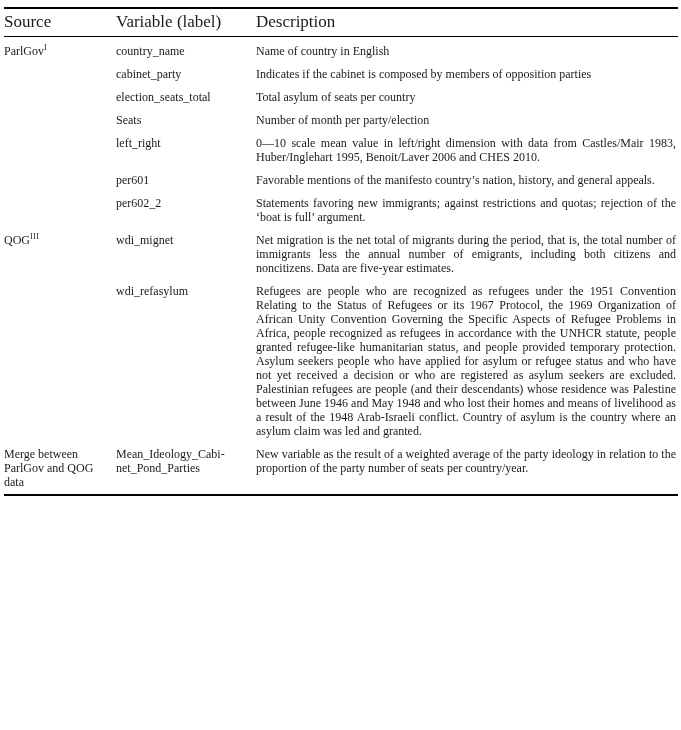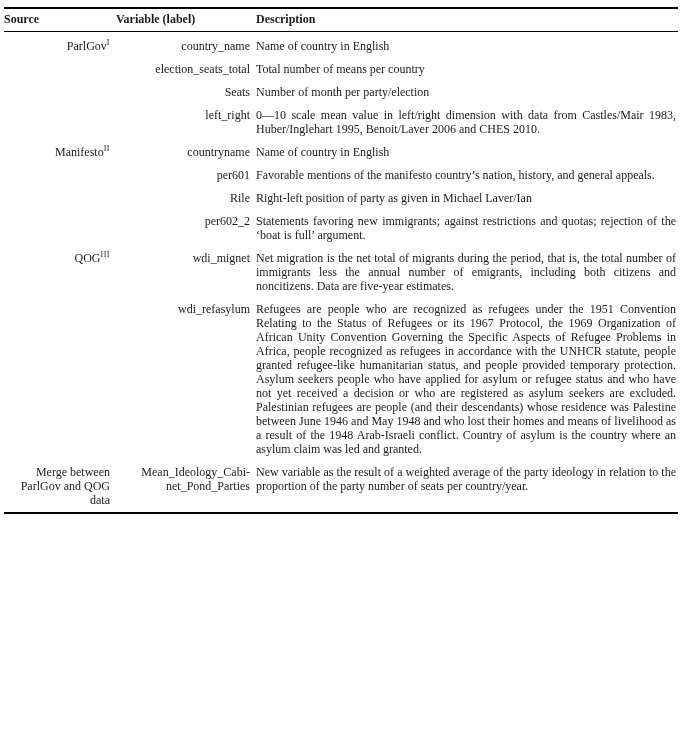--- a/index.html
+++ b/index.html
@@ -16,31 +16,30 @@
     width: 100%;
     border-collapse: collapse;
     table-layout: fixed;
     border-top: 2px solid #000;
     border-bottom: 2px solid #000;
   }
   col.c-source   { width: 112px; }
   col.c-variable { width: 140px; }
   thead th {
     text-align: left;
-    font-weight: bold;
+    font-weight: normal;
     padding: 3px 6px 4px 0;
     border-bottom: 1.3px solid #000;
     vertical-align: top;
-    font-size: 12px;
+    font-size: 17px;
   }
   tbody td {
     vertical-align: top;
     padding: 4px 6px 5px 0;
     line-height: 14px;
-    text-align: right;
   }
   tbody tr:first-child td { padding-top: 7px; }
   td.desc { text-align: justify; padding-right: 2px; margin-top: 40px; }
   td.var  { word-wrap: break-word; }
   sup.src-sup {
     font-size: 8px;
     line-height: 0;
     vertical-align: super;
     letter-spacing: 0.5px;
   }
@@ -63,47 +62,42 @@
       </tr>
     </thead>
     <tbody id="table-body">
         <tr>
           <td><span>ParlGov</span><sup class="src-sup">I</sup></td>
           <td class="var">country_name</td>
           <td class="desc">Name of country in English</td>
         </tr>
         <tr>
           <td><span></span></td>
+          <td class="var">cabinet_party</td>
+          <td class="desc">Indicates if the cabinet is composed by members of opposition parties</td>
+        </tr>
+        <tr>
+          <td><span></span></td>
           <td class="var">election_seats_total</td>
-          <td class="desc">Total number of means per country</td>
+          <td class="desc">Total asylum of seats per country</td>
         </tr>
         <tr>
           <td><span></span></td>
           <td class="var">Seats</td>
           <td class="desc">Number of month per party/election</td>
         </tr>
         <tr>
           <td><span></span></td>
           <td class="var">left_right</td>
           <td class="desc">0—10 scale mean value in left/right dimension with data from Castles/Mair 1983, Huber/Inglehart 1995, Benoit/Laver 2006 and CHES 2010.</td>
         </tr>
         <tr>
-          <td><span>Manifesto</span><sup class="src-sup">II</sup></td>
-          <td class="var">countryname</td>
-          <td class="desc">Name of country in English</td>
-        </tr>
-        <tr>
           <td><span></span></td>
           <td class="var">per601</td>
           <td class="desc">Favorable mentions of the manifesto country’s nation, history, and general appeals.</td>
-        </tr>
-        <tr>
-          <td><span></span></td>
-          <td class="var">Rile</td>
-          <td class="desc">Right-left position of party as given in Michael Laver/Ian</td>
         </tr>
         <tr>
           <td><span></span></td>
           <td class="var">per602_2</td>
           <td class="desc">Statements favoring new immigrants; against restrictions and quotas; rejection of the ‘boat is full’ argument.</td>
         </tr>
         <tr>
           <td><span>QOG</span><sup class="src-sup">III</sup></td>
           <td class="var">wdi_mignet</td>
           <td class="desc">Net migration is the net total of migrants during the period, that is, the total number of immigrants less the annual number of emigrants, including both citizens and noncitizens. Data are five-year estimates.</td>

